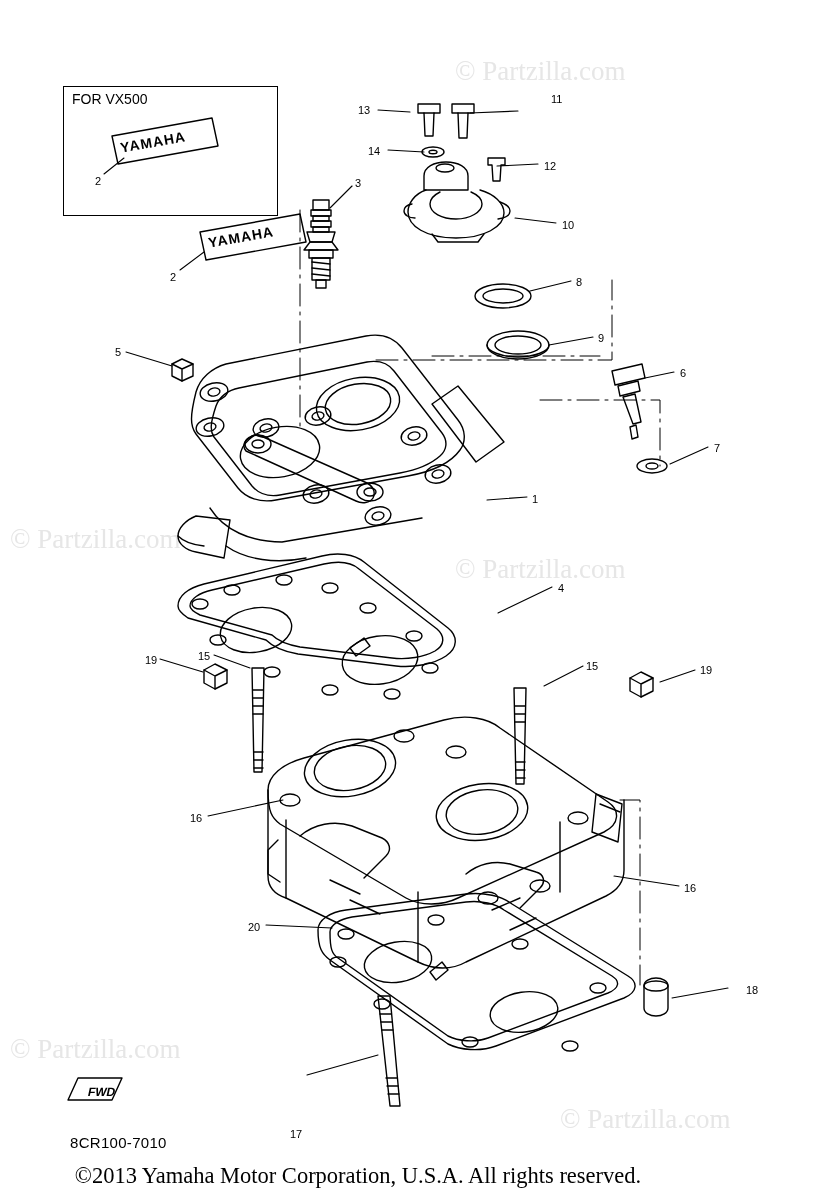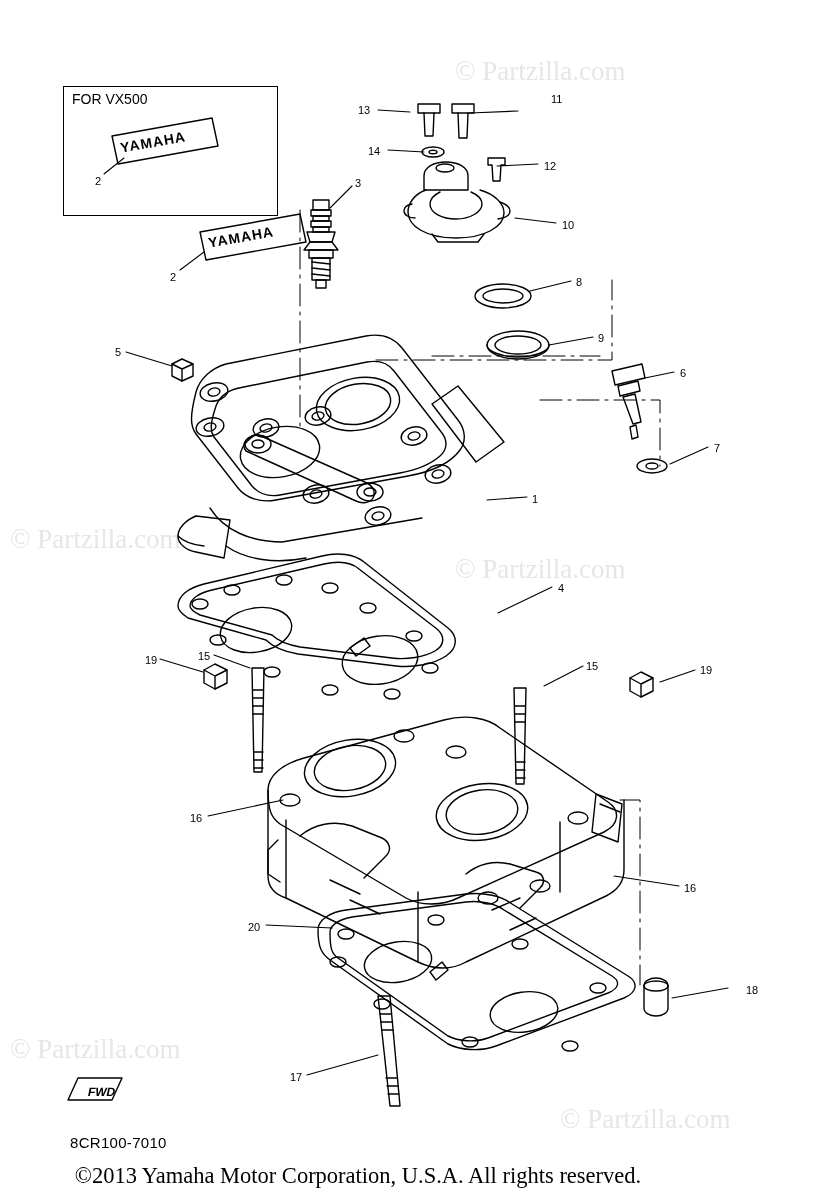--- a/index.html
+++ b/index.html
@@ -428,20 +428,20 @@
   <div class="callout" style="left:532px; top:494px;">1</div>
   <div class="callout" style="left:558px; top:583px;">4</div>
   <div class="callout" style="left:198px; top:651px;">15</div>
   <div class="callout" style="left:145px; top:655px;">19</div>
   <div class="callout" style="left:586px; top:661px;">15</div>
   <div class="callout" style="left:700px; top:665px;">19</div>
   <div class="callout" style="left:190px; top:813px;">16</div>
   <div class="callout" style="left:684px; top:883px;">16</div>
   <div class="callout" style="left:248px; top:922px;">20</div>
   <div class="callout" style="left:734px; top:985px;margin-left:12px;">18</div>
-  <div class="callout" style="left:290px; top:1072px;">17</div>
+  <div class="callout" style="left:290px; top:1129px;">17</div>
 
   <div id="fwd-text">FWD</div>
 
   <div id="part-code">8CR100-7010</div>
   <div id="copyright">©2013  Yamaha Motor Corporation, U.S.A. All rights reserved.</div>
 
 </div>
 
 </body></html>

